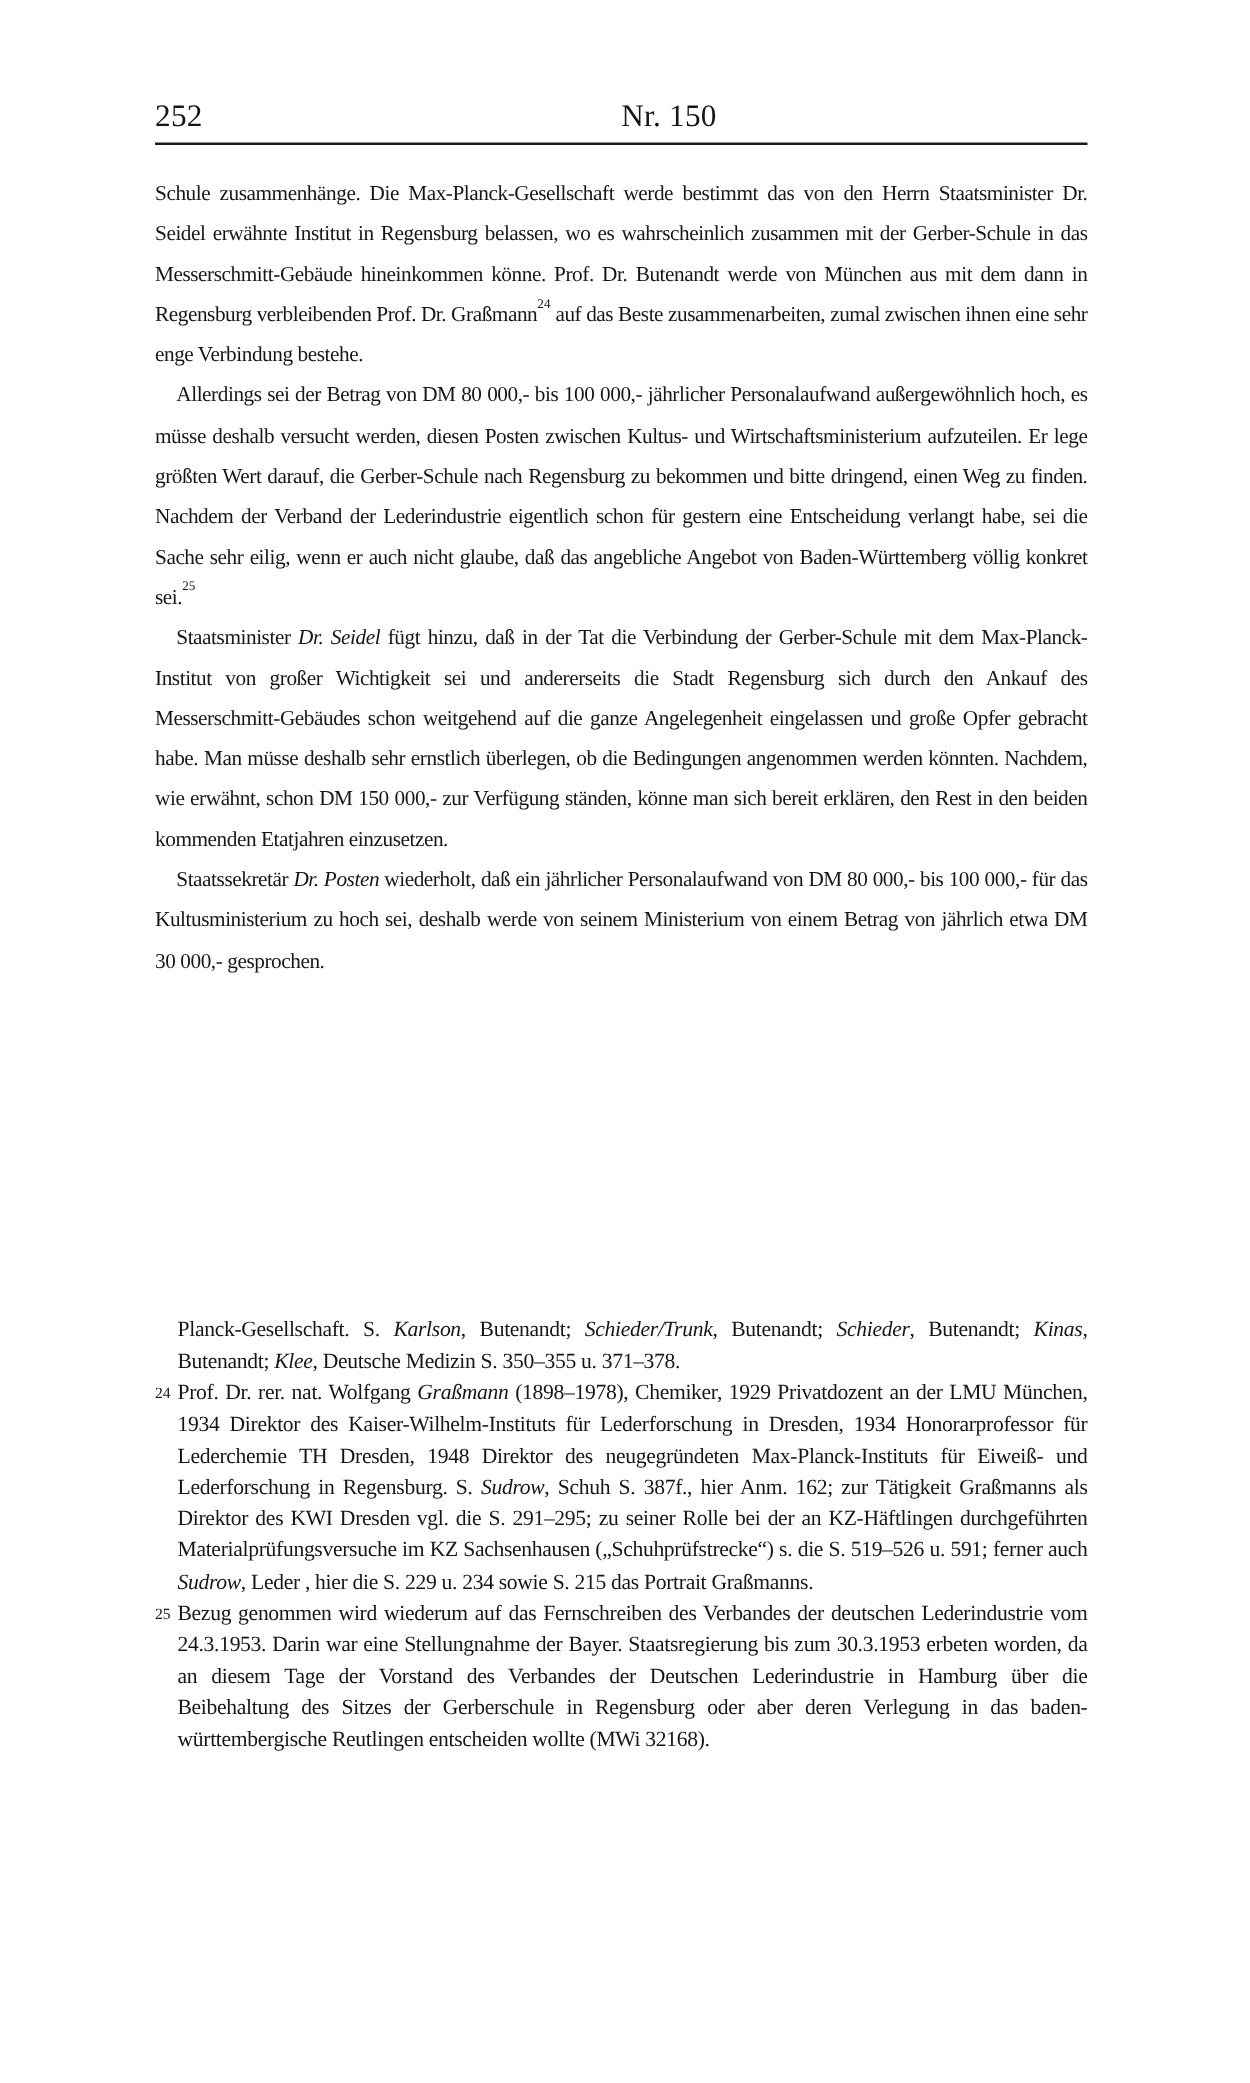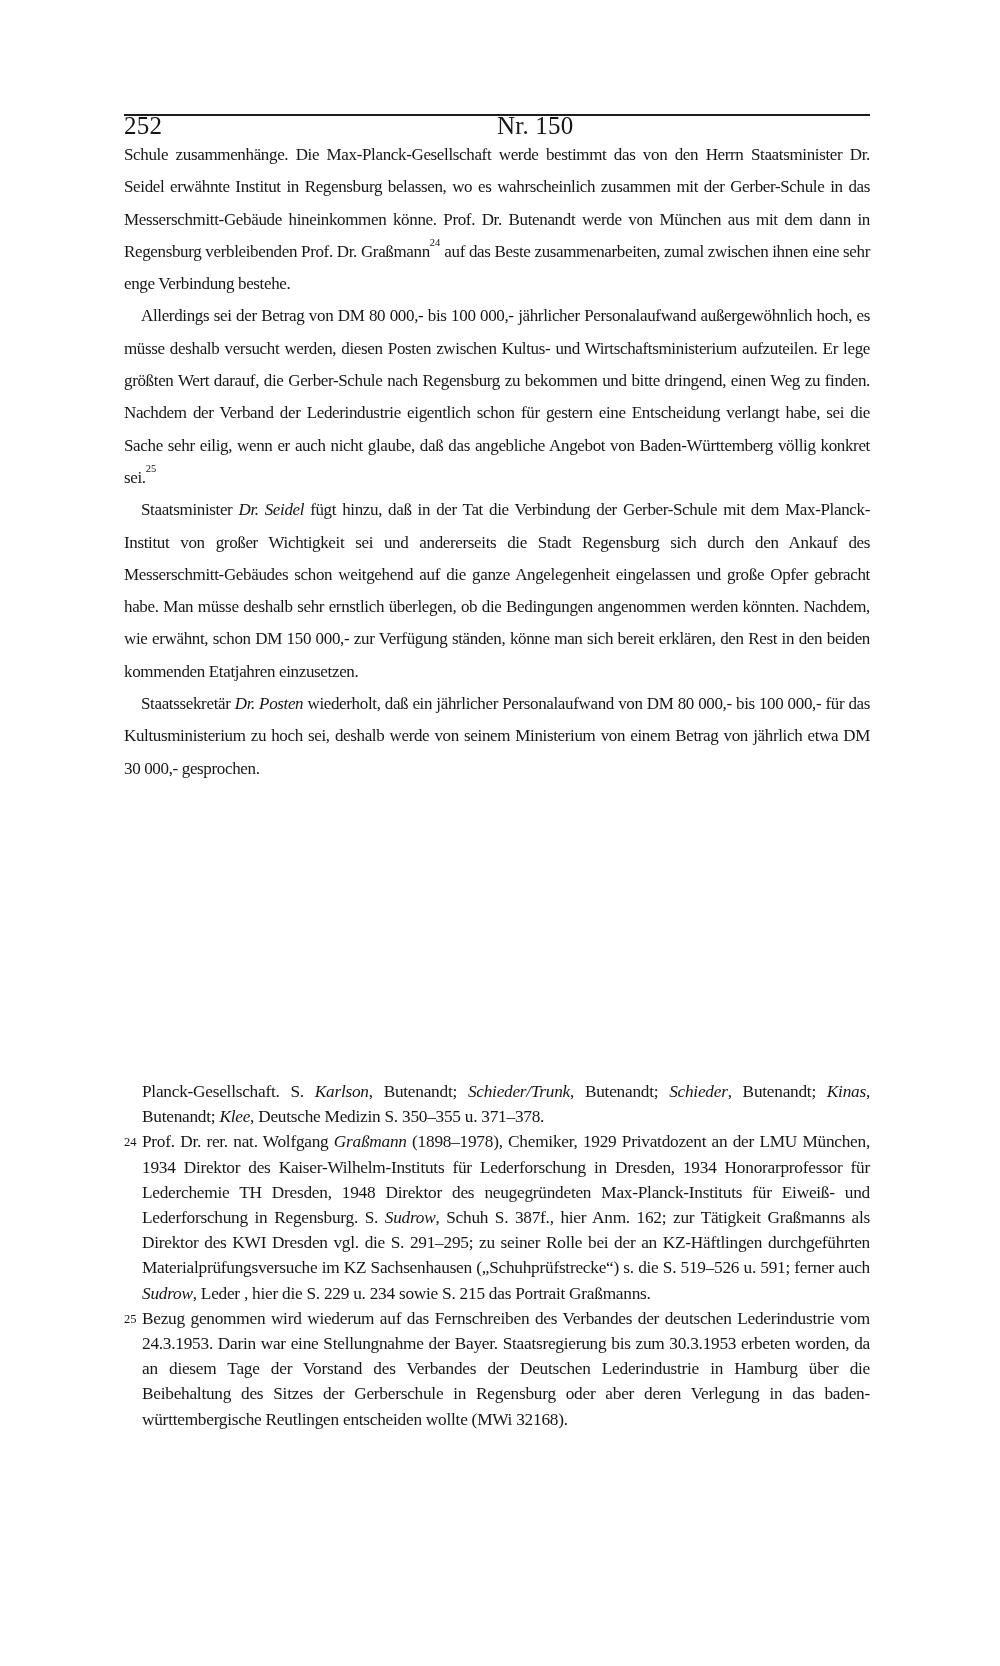--- a/index.html
+++ b/index.html
@@ -20,21 +20,20 @@
   
   .running-head {
     position: absolute;
     left: 124px;
     top: 80px;
     width: 746px;
     display: flex;
     align-items: baseline;
     font-size: 25px;
     letter-spacing: 0.2px;
-    margin-top: 32px;
   }
   .running-head .rh-left   { flex: 1; text-align: left; }
   .running-head .rh-center { flex: 2; text-align: center; }
   .running-head .rh-right  { flex: 1; text-align: left; }
   .head-rule {
     position: absolute;
     left: 124px;
     top: 114px;
     width: 746px;
     height: 0;
@@ -67,21 +66,20 @@
   
   .footnotes {
     position: absolute;
     left: 124px;
     top: 1051px;
     width: 746px;
     font-size: 17.3px;
     line-height: 25.2px;
     letter-spacing: -0.25px;
     text-align: justify;
-    margin-top: 28px;
   }
   .footnote {
     position: relative;
     margin: 0;
     padding-left: 18px;
   }
   .fn-marker {
     position: absolute;
     left: 0;
     top: 1px;

